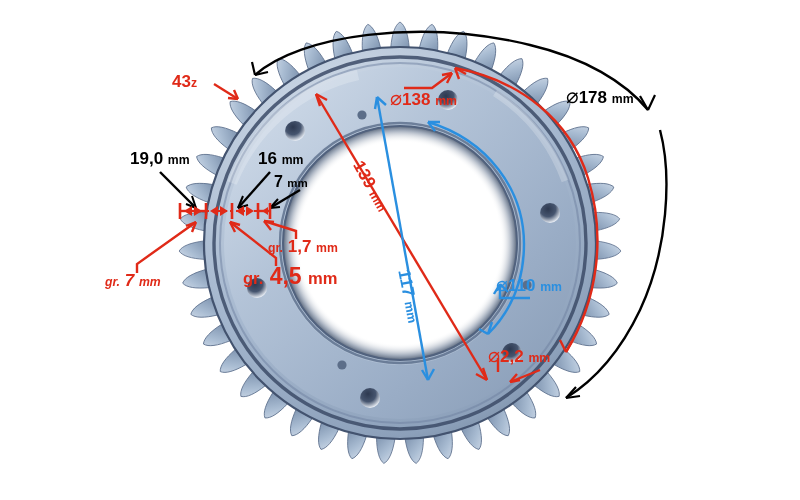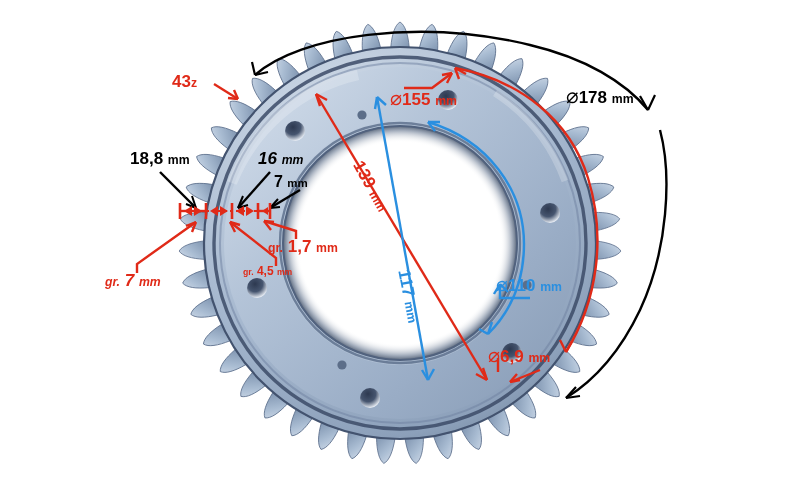--- a/index.html
+++ b/index.html
@@ -227,60 +227,60 @@
       <path d="M 377,97 L 375,109 M 377,97 L 386,105"></path>
       <path d="M 428,380 L 422,370 M 428,380 L 434,369"></path>
     </g>
   </svg>
 
   <div class="lbl red" style="left:172px;top:73px;font-size:17px;">
     <span>43</span><span class="unit">z</span>
   </div>
 
   <div class="lbl red" style="left:390px;top:88px;font-size:17px;">
-    <span style="font-size:20px;font-weight:400;">⌀</span><span>155</span> <span class="unit">mm</span>
+    <span style="font-size:20px;font-weight:400;">⌀</span><span>138</span> <span class="unit">mm</span>
   </div>
 
   <div class="lbl black" style="left:566px;top:85px;font-size:17px;">
     <span style="font-size:21px;font-weight:400;">⌀</span><span>178</span> <span class="unit">mm</span>
   </div>
 
   <div class="lbl blue" style="left:496px;top:274px;font-size:17px;">
     <span style="font-size:20px;font-weight:400;">⌀</span><span>110</span> <span class="unit">mm</span>
   </div>
 
   <div class="lbl red" style="left:488px;top:345px;font-size:17px;">
-    <span style="font-size:20px;font-weight:400;">⌀</span><span>6,9</span> <span class="unit">mm</span>
+    <span style="font-size:20px;font-weight:400;">⌀</span><span>2,2</span> <span class="unit">mm</span>
   </div>
 
   <div class="lbl red rot" style="left:365px;top:158px;font-size:17px;transform:rotate(61deg);">
     <span>139</span> <span class="unit">mm</span>
   </div>
 
   <div class="lbl blue rot" style="left:412px;top:268px;font-size:17px;transform:rotate(79deg);">
     <span>117</span> <span class="unit">mm</span>
   </div>
 
   <div class="lbl black" style="left:130px;top:150px;font-size:17px;">
-    <span>18,8</span> <span class="unit">mm</span>
-  </div>
-
-  <div class="lbl black" style="left:258px;top:150px;font-size:17px;font-style:italic;">
+    <span>19,0</span> <span class="unit">mm</span>
+  </div>
+
+  <div class="lbl black" style="left:258px;top:150px;font-size:17px;">
     <span>16</span> <span class="unit">mm</span>
   </div>
 
   <div class="lbl black" style="left:274px;top:174px;font-size:16px;">
     <span>7</span> <span class="unit">mm</span>
   </div>
 
   <div class="lbl red" style="left:105px;top:272px;font-size:17px;font-style:italic;">
     <span class="unit">gr.</span> <span>7</span> <span class="unit">mm</span>
   </div>
 
-  <div class="lbl red" style="left:243px;top:265px;font-size:12px;">
+  <div class="lbl red" style="left:243px;top:265px;font-size:23px;">
     <span class="unit">gr.</span> <span>4,5</span> <span class="unit">mm</span>
   </div>
 
   <div class="lbl red" style="left:268px;top:238px;font-size:17px;">
     <span class="unit">gr.</span> <span>1,7</span> <span class="unit">mm</span>
   </div>
 
 </div>
 
 </body></html>

